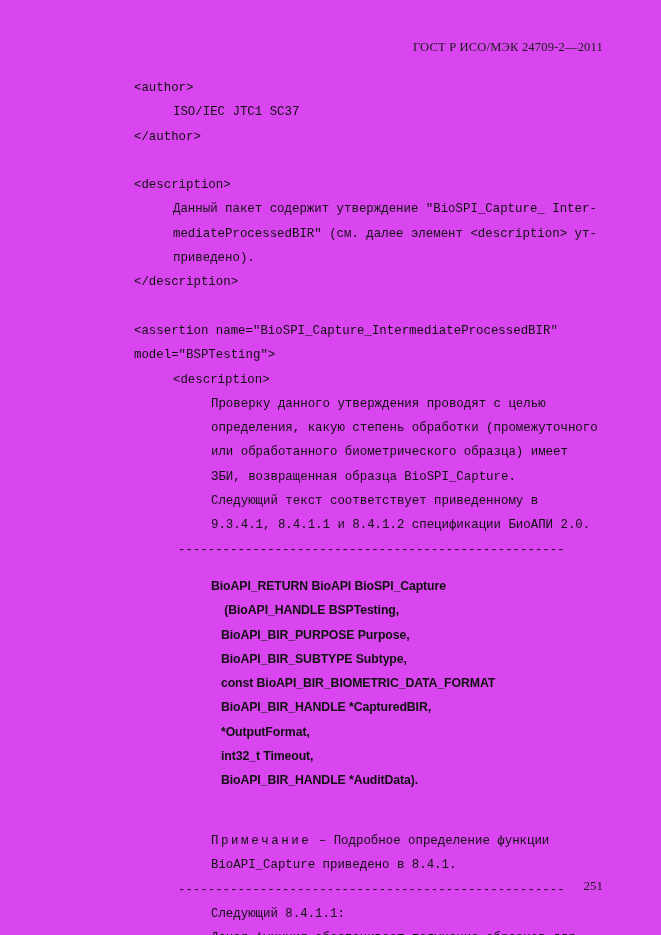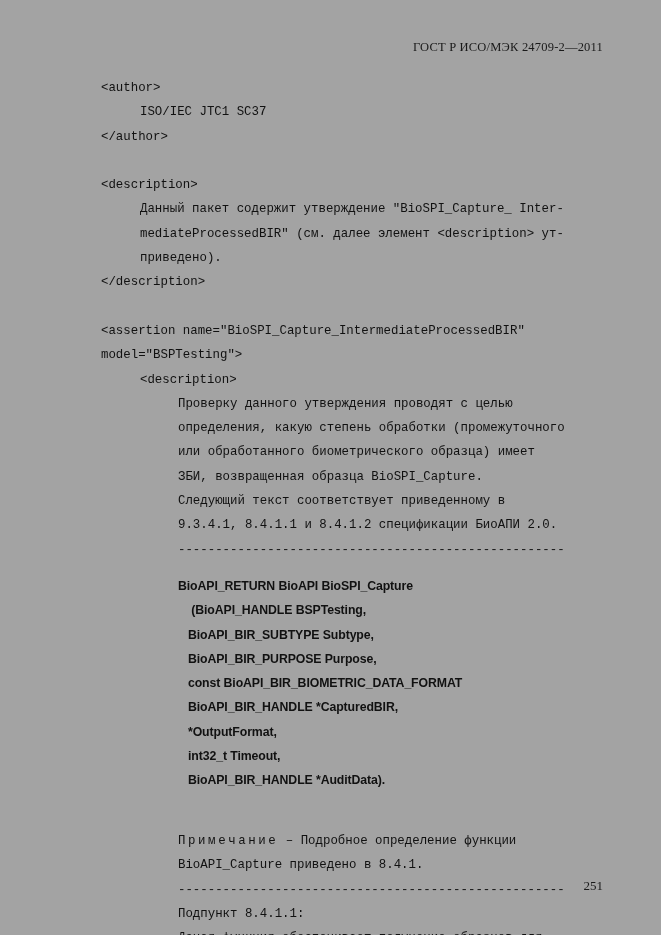--- a/index.html
+++ b/index.html
@@ -4,21 +4,21 @@
 <style>
   html, body {
     margin: 0;
     padding: 0;
     background: #ffffff;
   }
   .page {
     position: relative;
     width: 661px;
     height: 935px;
-    background: #a3a3a3;
+    background: #d946ef;
     overflow: hidden;
     font-family: "Liberation Mono", "DejaVu Sans Mono", monospace;
     color: #000000;
   }
 
   
   .running-header {
     position: absolute;
     top: 40px;
     right: 58px;
@@ -36,20 +36,21 @@
     left: 101px;
     width: 500px;
   }
 
   .line {
     font-size: 12.4px;
     line-height: 24.3px;
     white-space: pre;
     color: #111111;
     letter-spacing: 0px;
+    margin-left: 33px;
   }
 
   
   .ind0 { padding-left: 0px; }
   .ind1 { padding-left: 39px; }
   .ind2 { padding-left: 77px; }
 
   
   .api {
     font-family: "Liberation Sans", "DejaVu Sans", sans-serif;
@@ -122,36 +123,36 @@
     <div class="line ind2">ЗБИ, возвращенная образца BioSPI_Capture.</div>
     <div class="line ind2">Следующий текст соответствует приведенному в</div>
     <div class="line ind2">9.3.4.1, 8.4.1.1 и 8.4.1.2 спецификации БиоАПИ 2.0.</div>
 
     <div class="rule ind2">----------------------------------------------------</div>
 
     <div class="blank-sm"></div>
 
     <div class="line api ind2">BioAPI_RETURN BioAPI BioSPI_Capture</div>
     <div class="line api ind2">    (BioAPI_HANDLE BSPTesting,</div>
+    <div class="line api ind2">   BioAPI_BIR_PURPOSE Purpose,</div>
     <div class="line api ind2">   BioAPI_BIR_SUBTYPE Subtype,</div>
-    <div class="line api ind2">   BioAPI_BIR_PURPOSE Purpose,</div>
     <div class="line api ind2">   const BioAPI_BIR_BIOMETRIC_DATA_FORMAT</div>
     <div class="line api ind2">   BioAPI_BIR_HANDLE *CapturedBIR,</div>
     <div class="line api ind2">   *OutputFormat,</div>
     <div class="line api ind2">   int32_t Timeout,</div>
     <div class="line api ind2">   BioAPI_BIR_HANDLE *AuditData).</div>
 
     <div class="blank"></div>
     <div class="blank-sm"></div>
 
     <div class="line ind2"><span class="spaced">Примечание</span><span> – </span><span>Подробное определение функции</span></div>
     <div class="line ind2">BioAPI_Capture приведено в 8.4.1.</div>
 
     <div class="rule ind2">----------------------------------------------------</div>
 
-    <div class="line ind2">Подпункт 8.4.1.1:</div>
+    <div class="line ind2">Следующий 8.4.1.1:</div>
     <div class="line ind2">Даная функция обеспечивает получение образцов для</div>
 
   </div>
 
   <div class="page-number">251</div>
 
 </div>
 
 </body></html>

